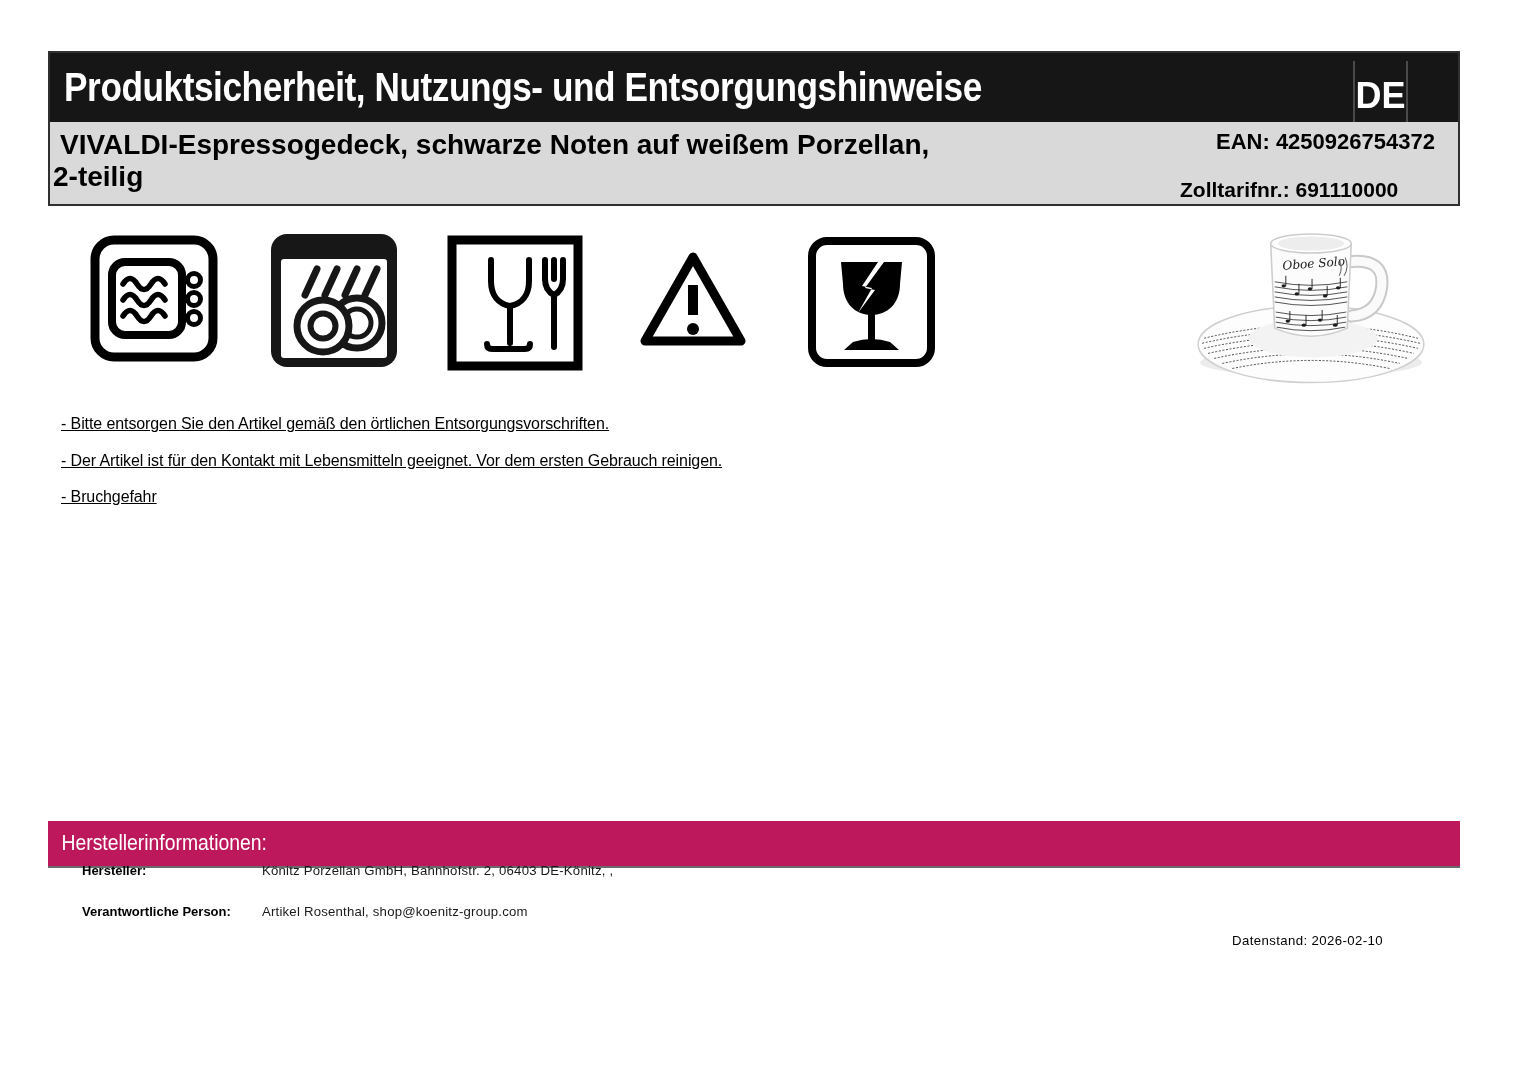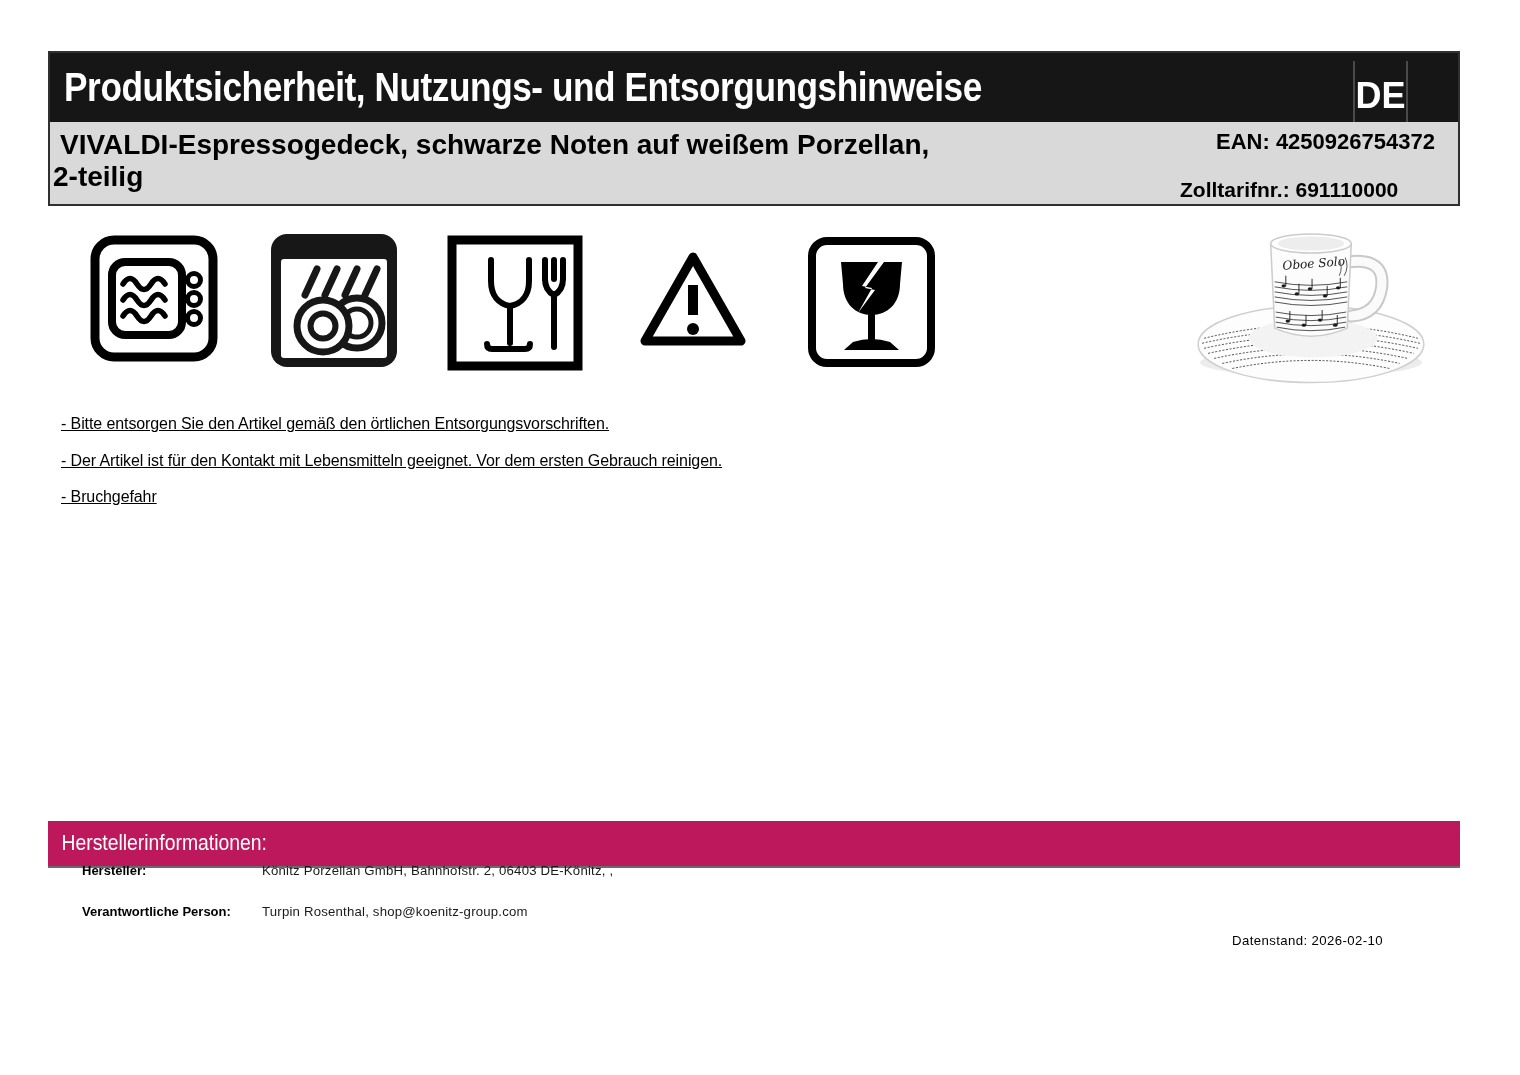--- a/index.html
+++ b/index.html
@@ -201,17 +201,17 @@
   </div>
 
   <div class="mfr-bar">
     <div class="mfr-bar-title">Herstellerinformationen:</div>
   </div>
 
   <div class="mfr-label row1">Hersteller:</div>
   <div class="mfr-value row1">Könitz Porzellan GmbH, Bahnhofstr. 2, 06403 DE-Könitz, ,</div>
 
   <div class="mfr-label row2">Verantwortliche Person:</div>
-  <div class="mfr-value row2">Turpin Rosenthal, shop@koenitz-group.com</div>
+  <div class="mfr-value row2">Artikel Rosenthal, shop@koenitz-group.com</div>
 
   <div class="datenstand">Datenstand: 2026-02-10</div>
 
 </div>
 
 </body></html>

